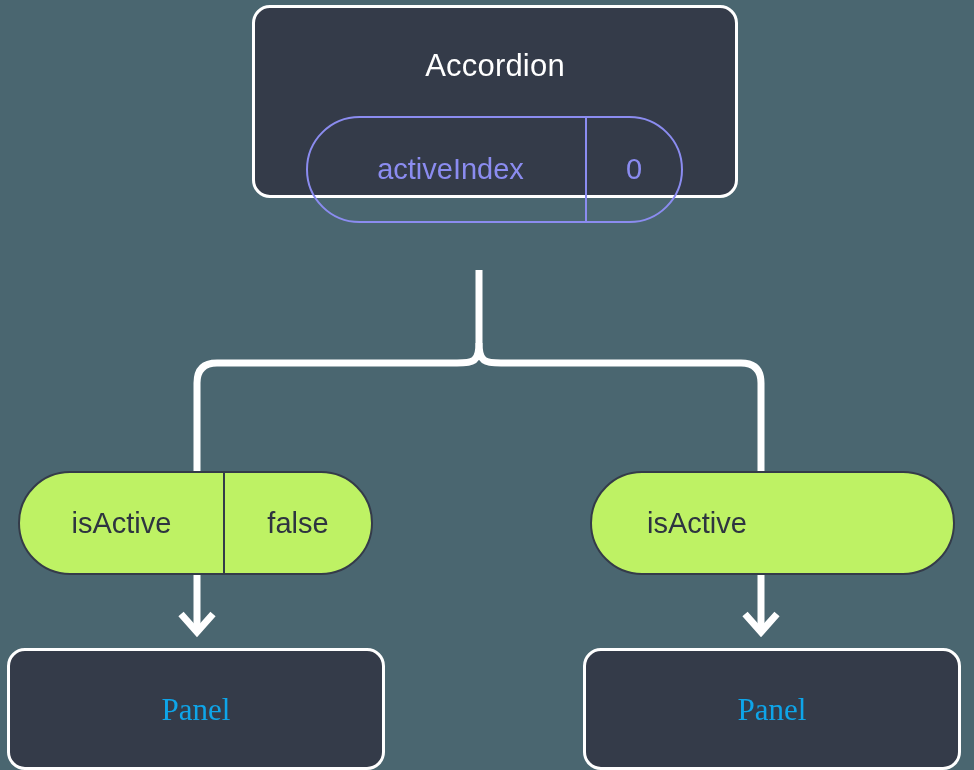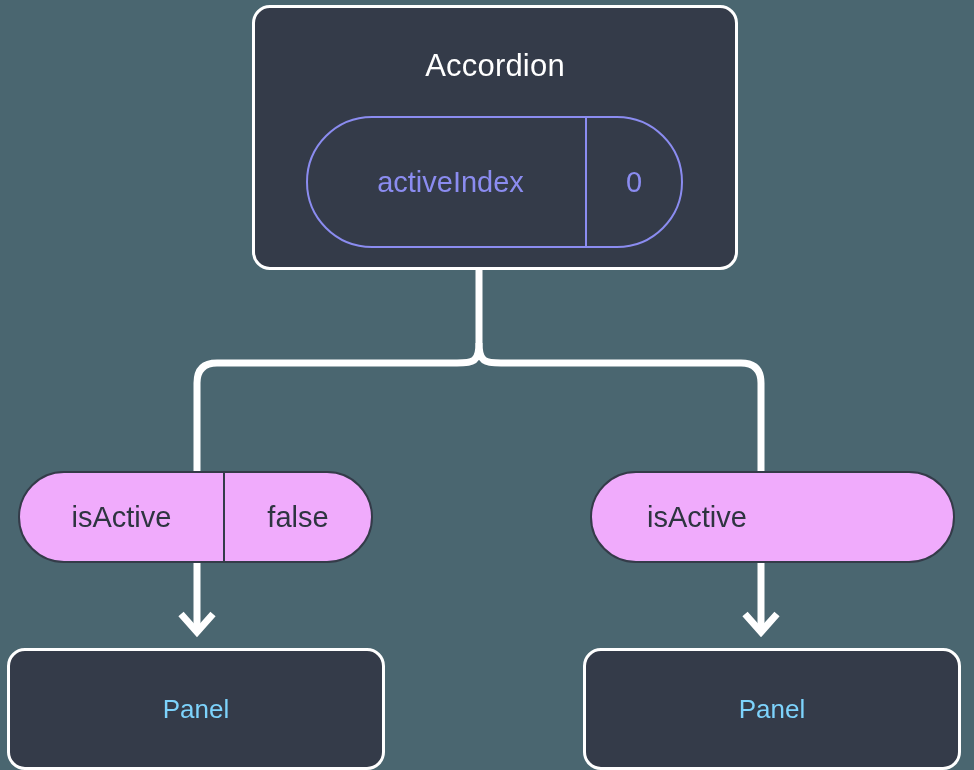--- a/index.html
+++ b/index.html
@@ -41,21 +41,21 @@
     box-sizing: border-box;
     display: flex;
     flex-direction: column;
     align-items: center;
   }
 
   .accordion-box {
     left: 252px;
     top: 5px;
     width: 486px;
-    height: 265px;
+    height: 193px;
     justify-content: flex-start;
   }
 
   .box-title {
     color: #ffffff;
     font-size: 31px;
     font-weight: 400;
     letter-spacing: 0.2px;
     margin-top: 42px;
     line-height: 1;
@@ -63,25 +63,26 @@
   }
 
   .panel-box {
     height: 122px;
     justify-content: center;
   }
   .panel-left  { left: 7px;   top: 648px; width: 378px; }
   .panel-right { left: 583px; top: 648px; width: 378px; }
 
   .panel-title {
-    color: #7dd3fc;
-    font-size: 26px;
+    color: #0ea5e9;
+    font-size: 31px;
     font-weight: 400;
     line-height: 1;
     user-select: none;
+    font-family: Liberation Serif, serif;
   }
 
   
   .pill {
     position: absolute;
     display: flex;
     align-items: stretch;
     border-radius: 999px;
     box-sizing: border-box;
     overflow: hidden;
@@ -95,40 +96,40 @@
     line-height: 1;
     user-select: none;
     white-space: nowrap;
   }
 
   
   .pill-outline {
     left: 306px;
     top: 116px;
     width: 377px;
-    height: 132px;
+    height: 107px;
     border: 2px solid #8b8cf0;
     background: transparent;
   }
   .pill-outline .pill-key {
     flex: 0 0 277px;
     color: #8b8cf0;
     padding-left: 8px;
   }
   .pill-outline .pill-val {
     flex: 1 1 auto;
     color: #8b8cf0;
     border-left: 2px solid #8b8cf0;
   }
 
   
   .pill-filled {
-    height: 92px;
+    height: 104px;
     border: 2px solid #343b49;
-    background: #f0abfc;
+    background: #bef264;
   }
   .pill-filled .pill-key {
     color: #2e3440;
   }
   .pill-filled .pill-val {
     color: #2e3440;
     border-left: 2px solid #343b49;
   }
 
   .pill-isactive-true {

